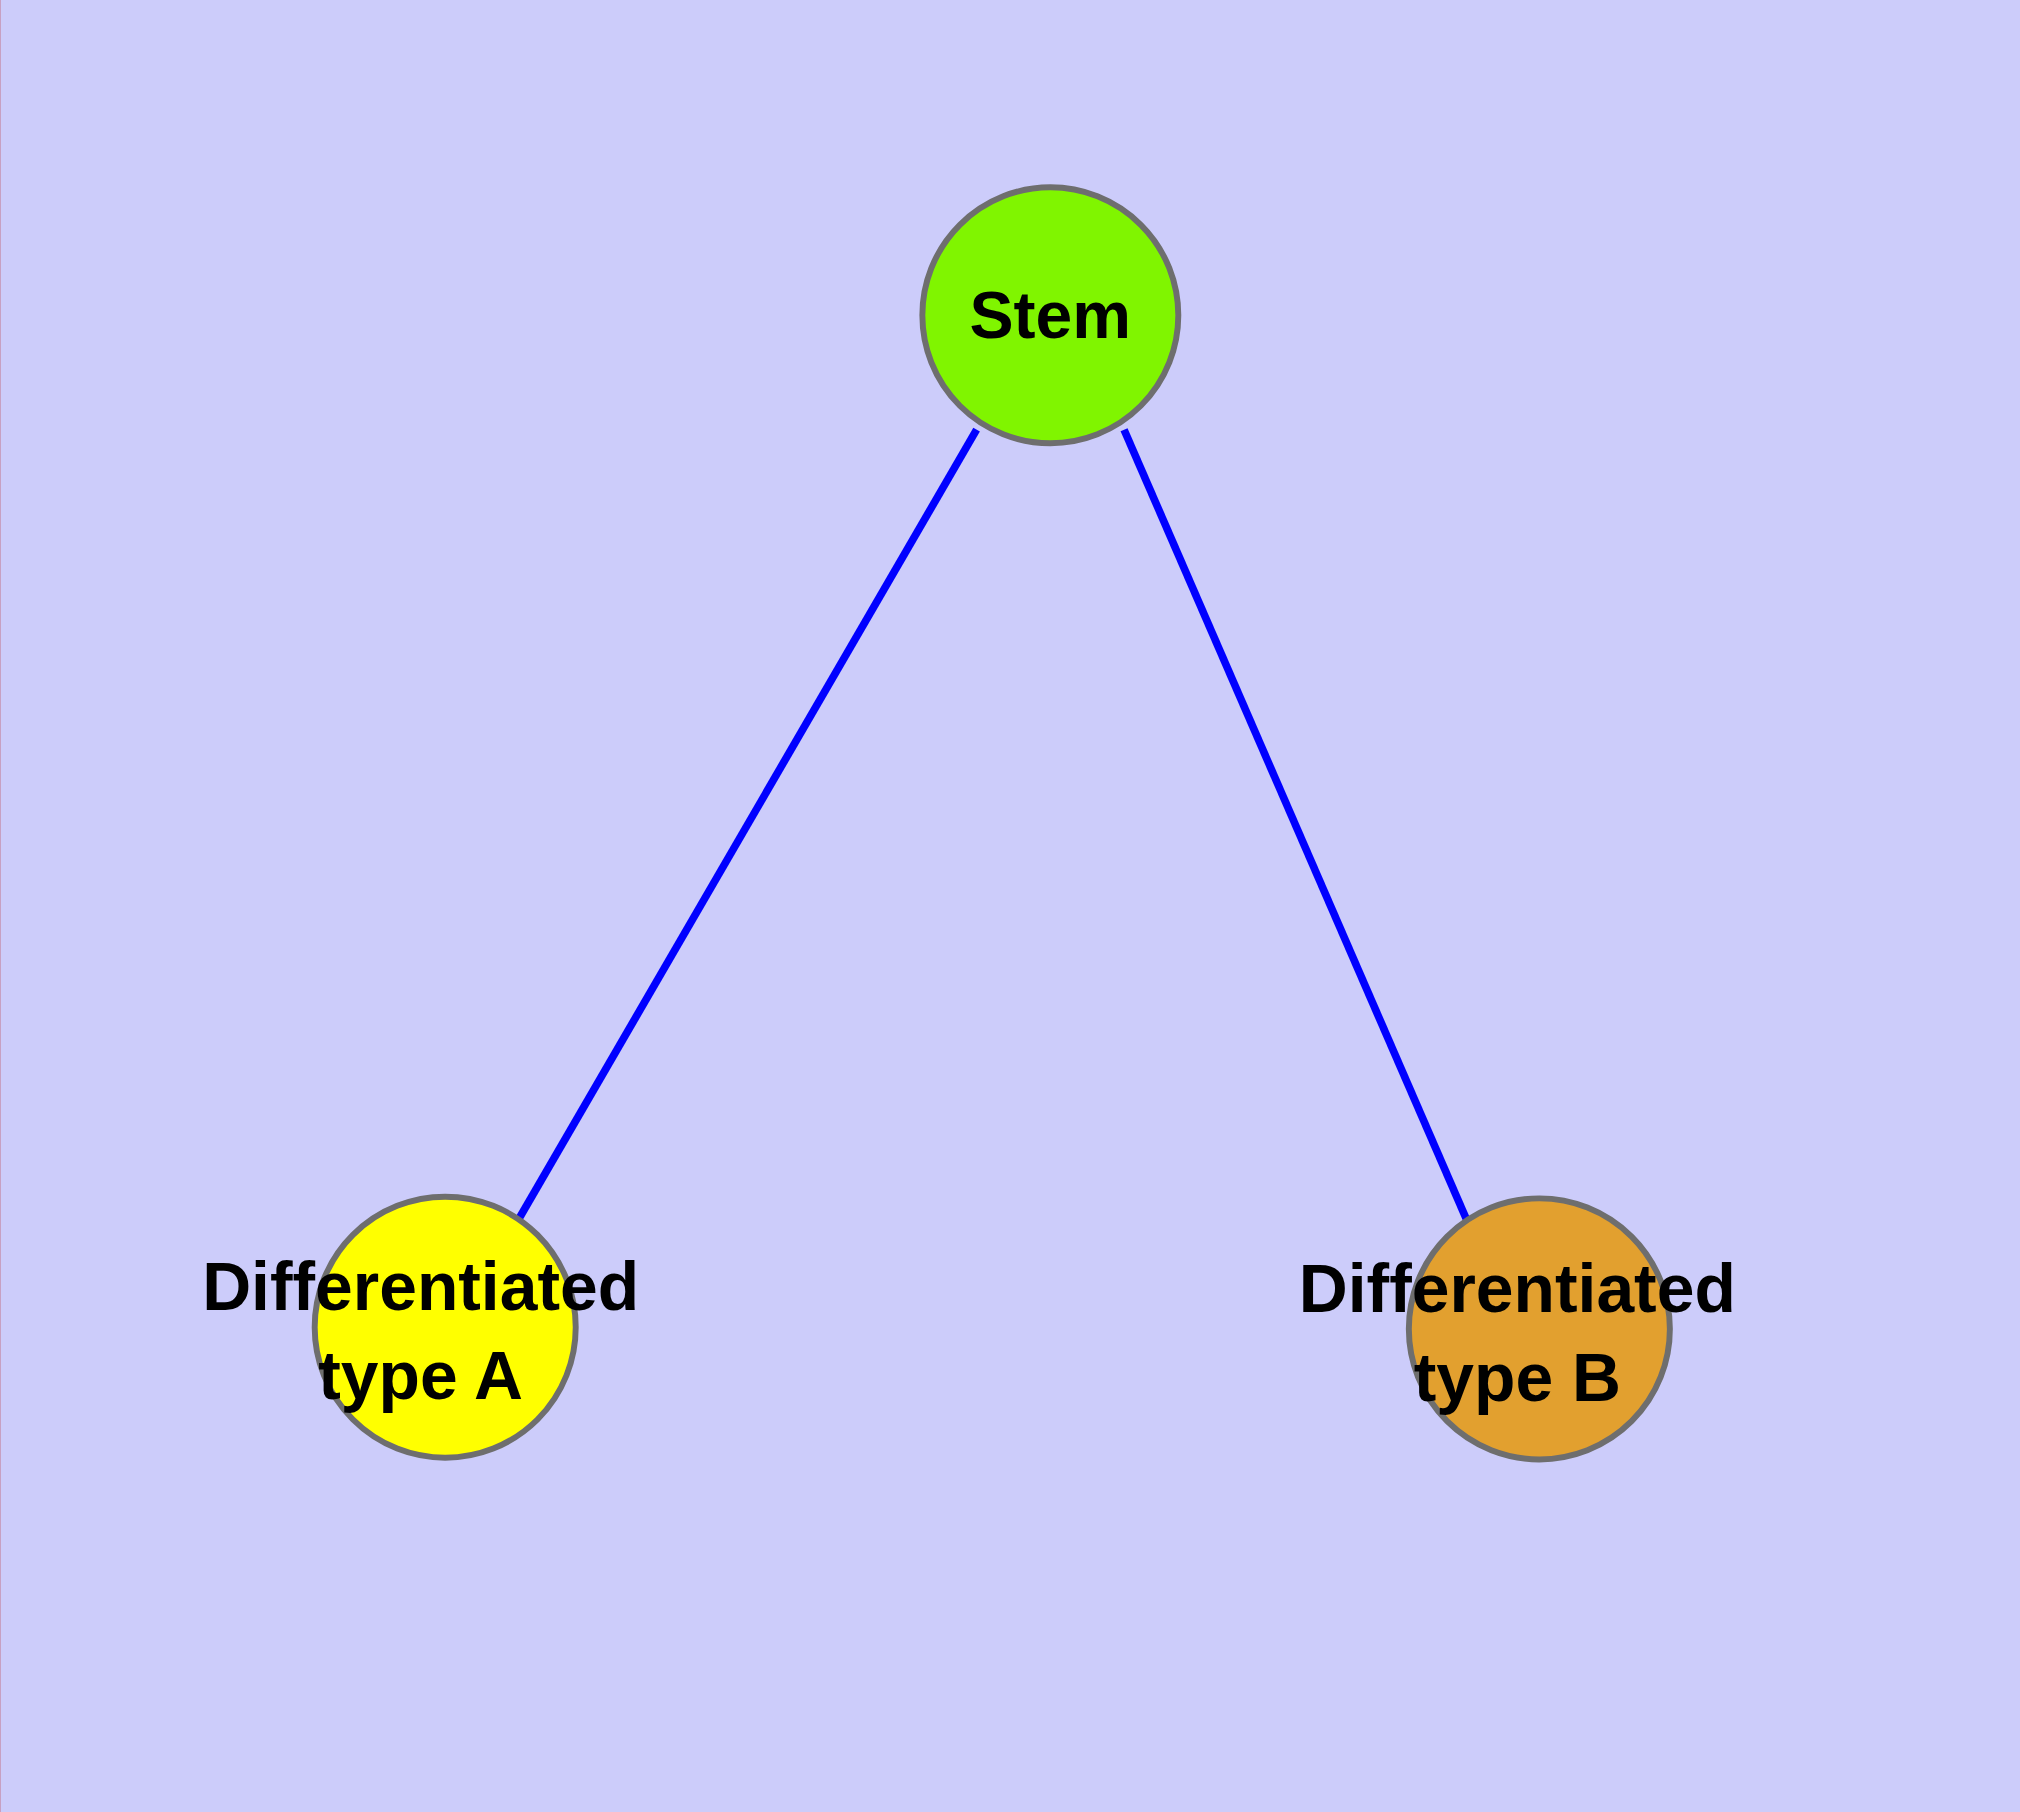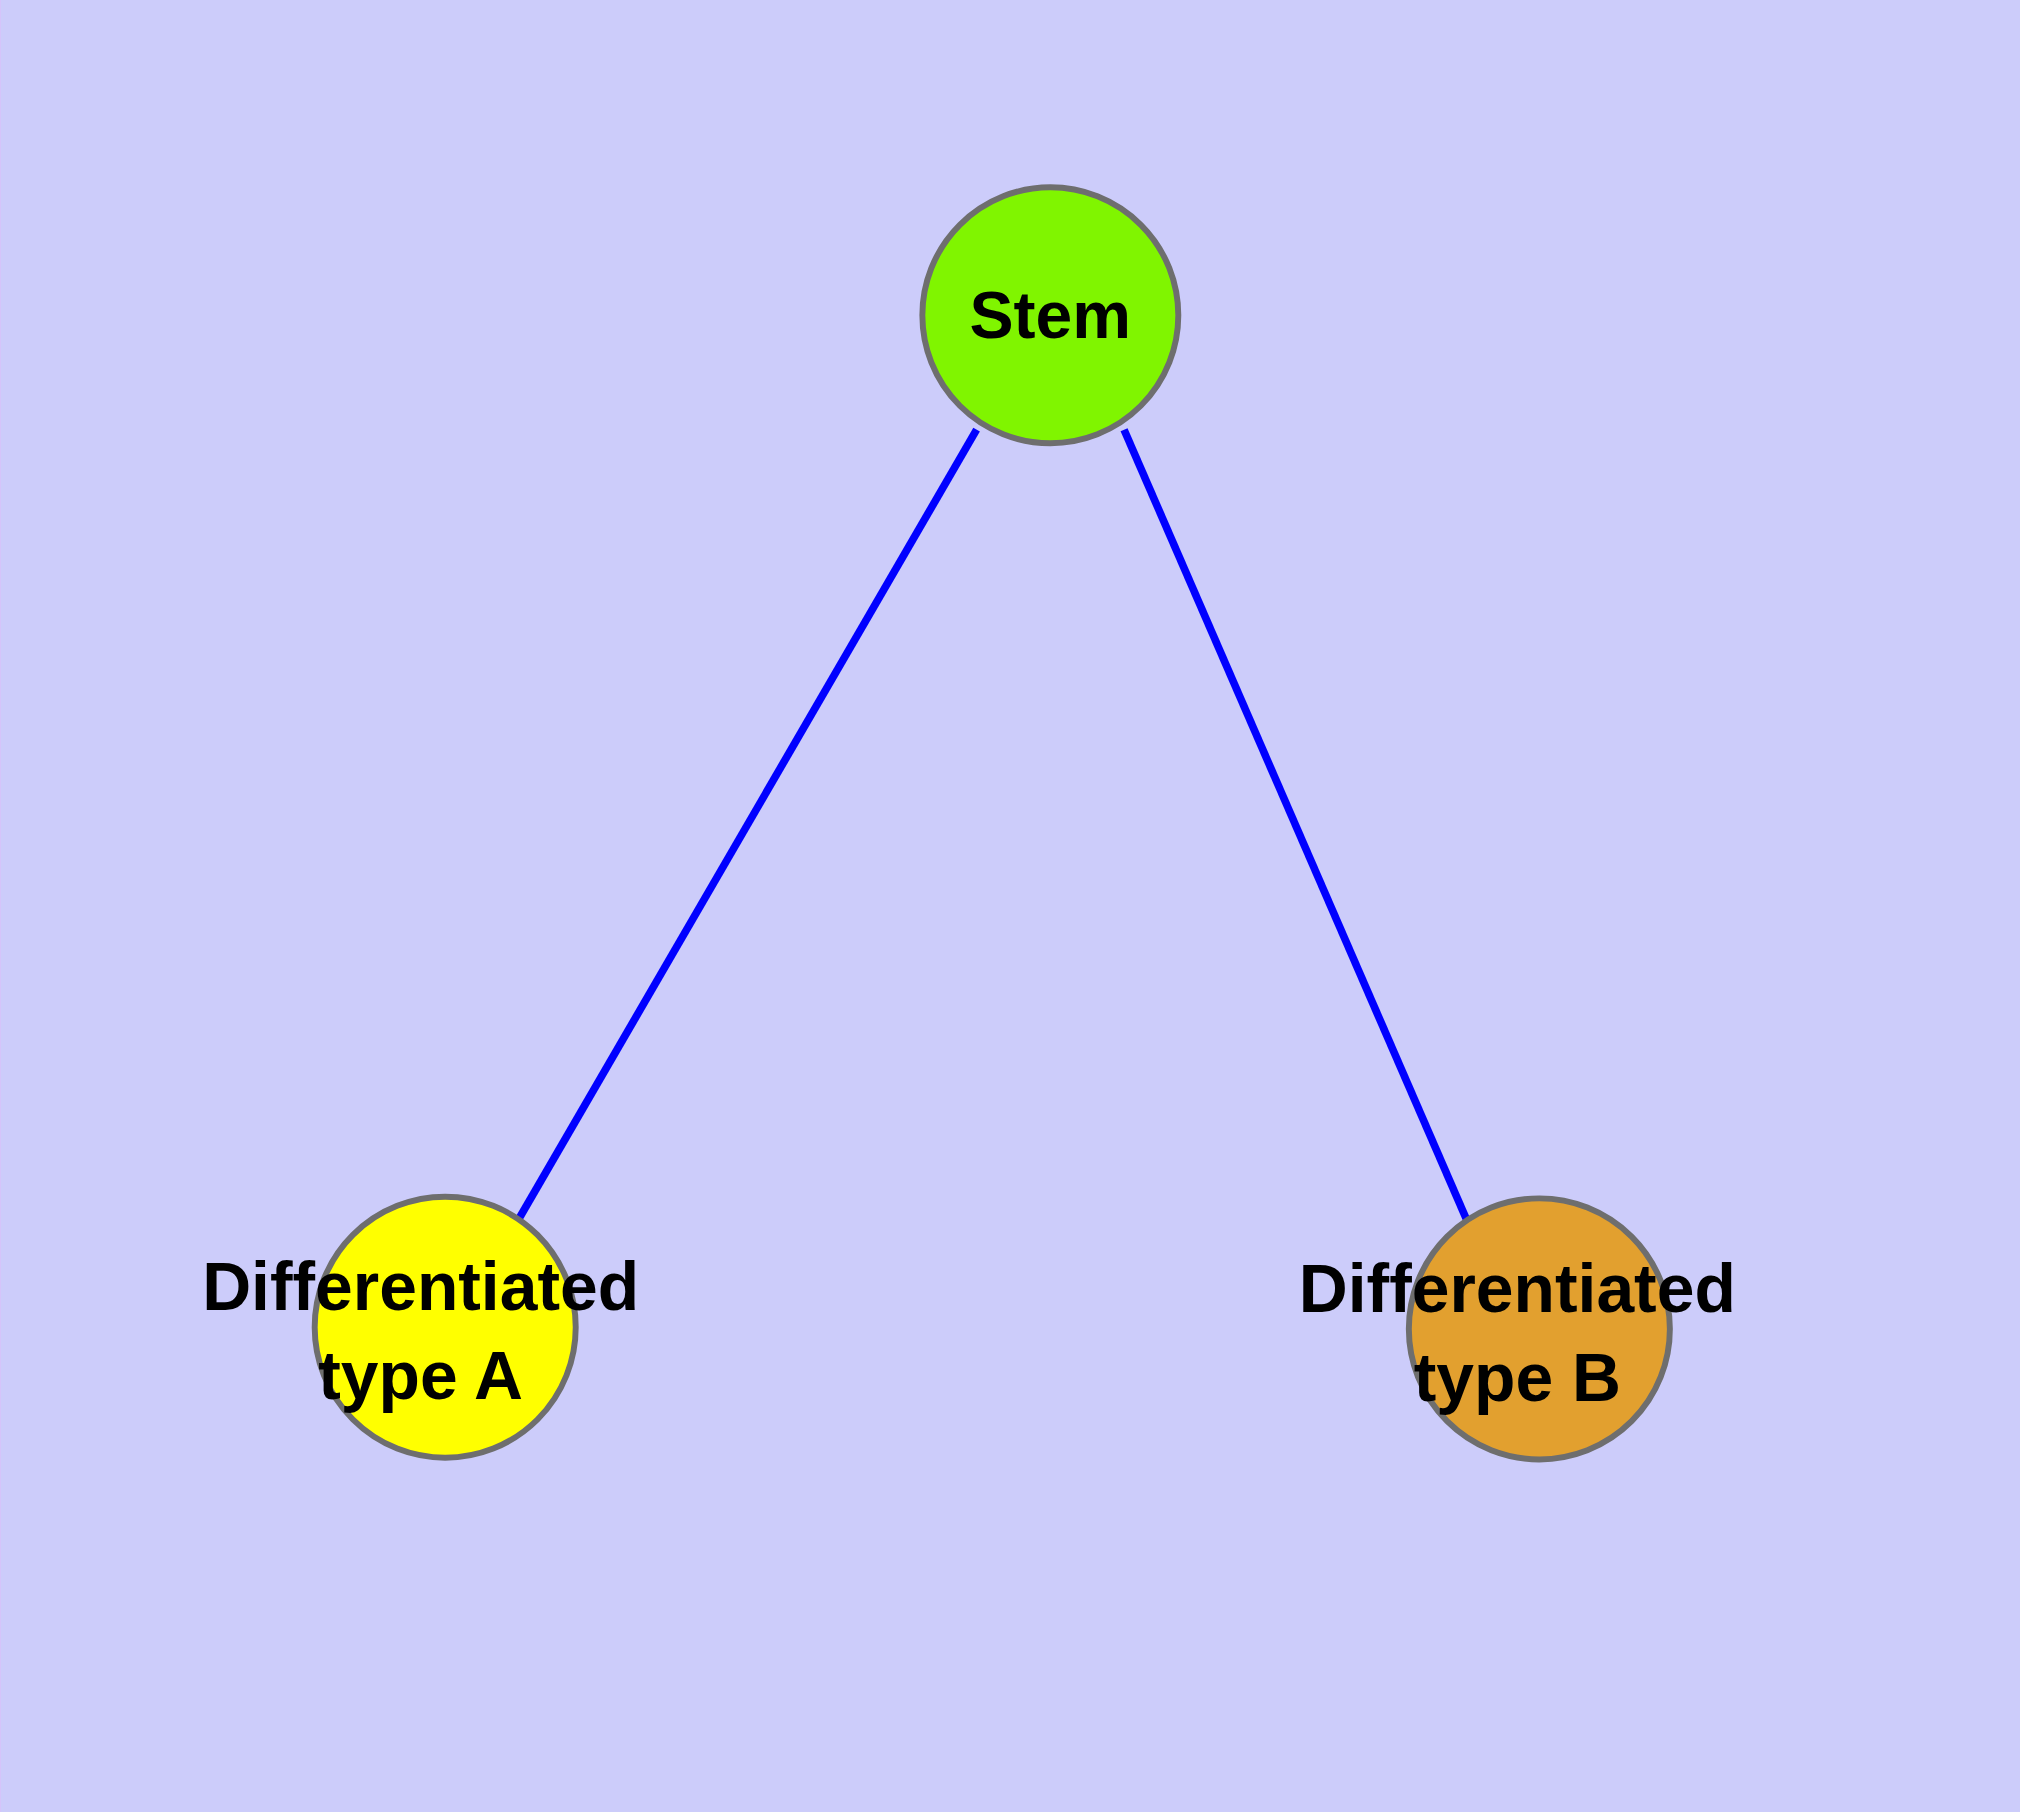--- a/index.html
+++ b/index.html
@@ -47,21 +47,21 @@
   .node-label-root {
     font-size: 78px;
   }
   .node-label-leaf {
     font-size: 80px;
   }
 </style>
 </head>
 <body style="background: rgb(204, 204, 250);">
 
-<div id="canvas" style="background: #f0abfc;">
+<div id="canvas" style="background: #b91c1c;">
   <svg id="graph-svg" viewBox="0 0 2384 2138" xmlns="http://www.w3.org/2000/svg">
 
     <rect x="0" y="0" width="2384" height="2138" fill="#ccccfa"></rect>
 
     <g>
       <line class="edge-line" x1="1152" y1="507" x2="612" y2="1438" stroke="#0000ff" stroke-width="9"></line>
       <line class="edge-line" x1="1326" y1="507" x2="1731" y2="1441" stroke="#0000ff" stroke-width="9"></line>
     </g>
 
     <g>

